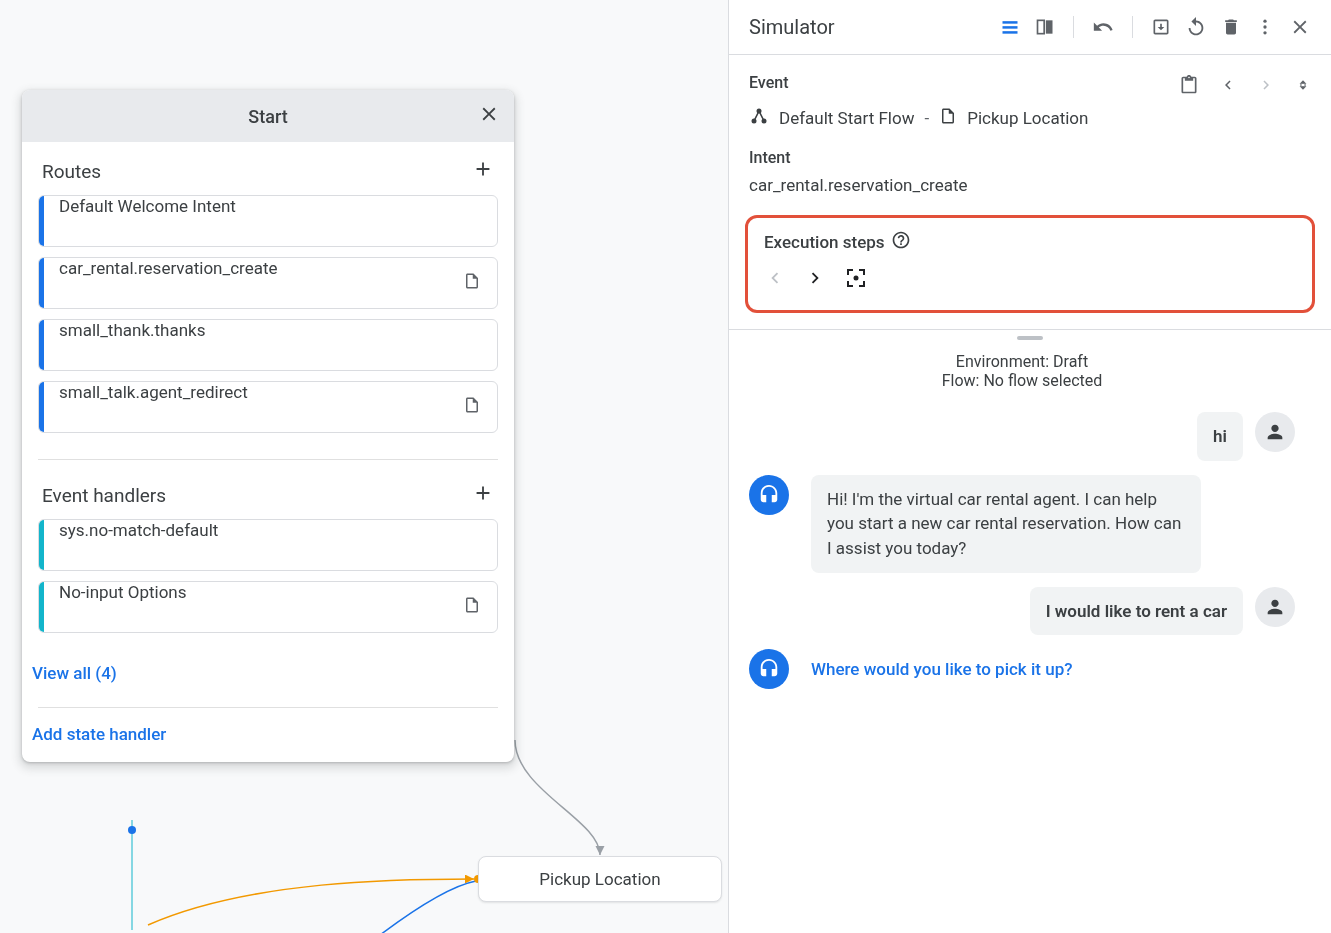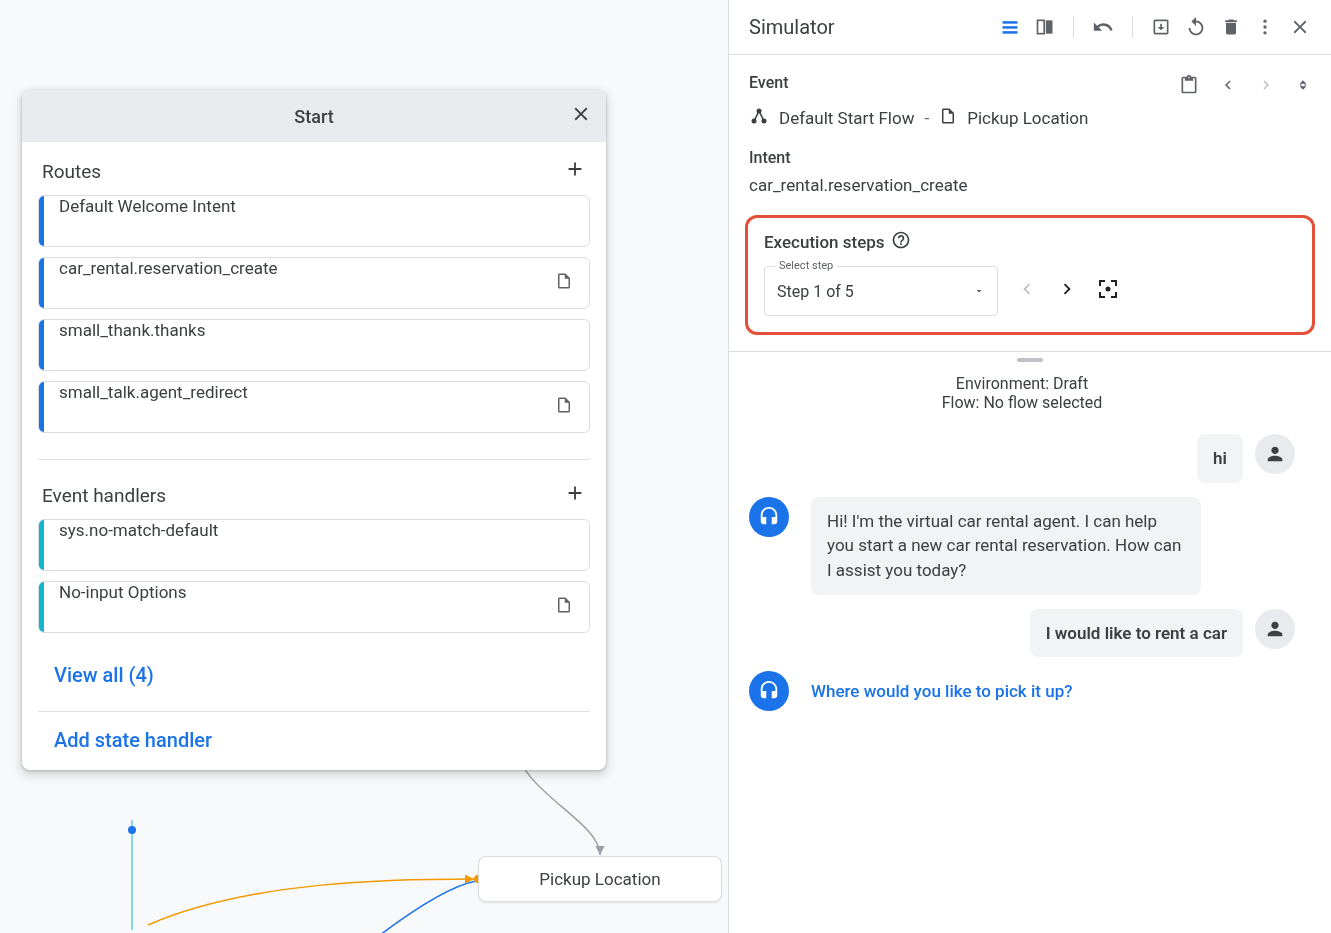--- a/index.html
+++ b/index.html
@@ -25,21 +25,21 @@
 .canvas svg.connectors {
   position: absolute;
   left: 0;
   top: 0;
   pointer-events: none;
 }
 .node-panel {
   position: absolute;
   left: 22px;
   top: 90px;
-  width: 584px;
+  width: 492px;
   background: #fff;
   border-radius: 8px;
   box-shadow: 0 1px 3px rgba(60,64,67,.3), 0 4px 8px 3px rgba(60,64,67,.15);
   overflow: hidden;
 }
 .node-header {
   background: #e8eaed;
   height: 52px;
   display: flex;
   align-items: center;
@@ -92,22 +92,22 @@
 .accent.evt   { background: #12b5cb; }
 .item .trail-icon {
   position: absolute;
   right: 16px;
   top: 50%;
   transform: translateY(-50%);
   color: #5f6368;
 }
 .divider { border-top: 1px solid #e0e0e0; margin: 6px 16px; }
 .link-row {
-  padding: 10px 28px 18px 32px;
-  font-size: 20px;
+  padding: 10px 28px 18px 10px;
+  font-size: 17px;
   color: #1a73e8;
   cursor: pointer;
   font-weight: 500;
 }
 .pickup-node {
   position: absolute;
   left: 478px;
   top: 856px;
   width: 244px;
   height: 46px;
@@ -458,29 +458,20 @@
     <div class="exec-box">
       <div class="exec-head">
         <span>Execution steps</span>
         <span>
           <svg width="20" height="20" viewBox="0 0 24 24">
               <path d="M12 2C6.48 2 2 6.48 2 12s4.48 10 10 10 10-4.48 10-10S17.52 2 12 2zm0 18c-4.41 0-8-3.59-8-8s3.59-8 8-8 8 3.59 8 8-3.59 8-8 8zm-1-4h2v2h-2zm1.61-9.96c-2.06-.3-3.88.97-4.43 2.79-.18.58.26 1.17.87 1.17h.2c.41 0 .74-.29.88-.67.32-.89 1.27-1.5 2.3-1.28.95.2 1.65 1.13 1.57 2.1-.1 1.34-1.62 1.63-2.45 2.88 0 .01-.01.01-.01.02-.01.02-.02.03-.03.05-.09.15-.18.32-.25.5-.01.03-.03.05-.04.08-.01.02-.01.04-.02.07-.12.34-.2.75-.2 1.25h2c0-.42.11-.77.28-1.07.02-.03.03-.06.05-.09.08-.14.18-.27.28-.39.01-.01.02-.03.03-.04.1-.12.21-.23.33-.34.96-.91 2.26-1.65 1.99-3.56-.24-1.74-1.61-3.21-3.35-3.47z" fill="#3c4043"></path>
             </svg>
         </span>
       </div>
       <div class="exec-row">
-        <div class="select-wrap">
-          <span class="select-lbl">Select step</span>
-          <span class="select-val">Step 1 of 5</span>
-          <span class="dd-caret">
-            <svg width="12" height="12" viewBox="0 0 24 24">
-                <path d="M7 10l5 5 5-5z" fill="#5f6368"></path>
-              </svg>
-          </span>
-        </div>
         <div class="step-nav">
           <span class="nav disabled">
             <svg width="22" height="22" viewBox="0 0 24 24">
                 <path d="M15.41 7.41 14 6l-6 6 6 6 1.41-1.41L10.83 12z" fill="#bdc1c6"></path>
               </svg>
           </span>
           <span class="nav">
             <svg width="22" height="22" viewBox="0 0 24 24">
                 <path d="M10 6 8.59 7.41 13.17 12l-4.58 4.59L10 18l6-6z" fill="#202124"></path>
               </svg>

